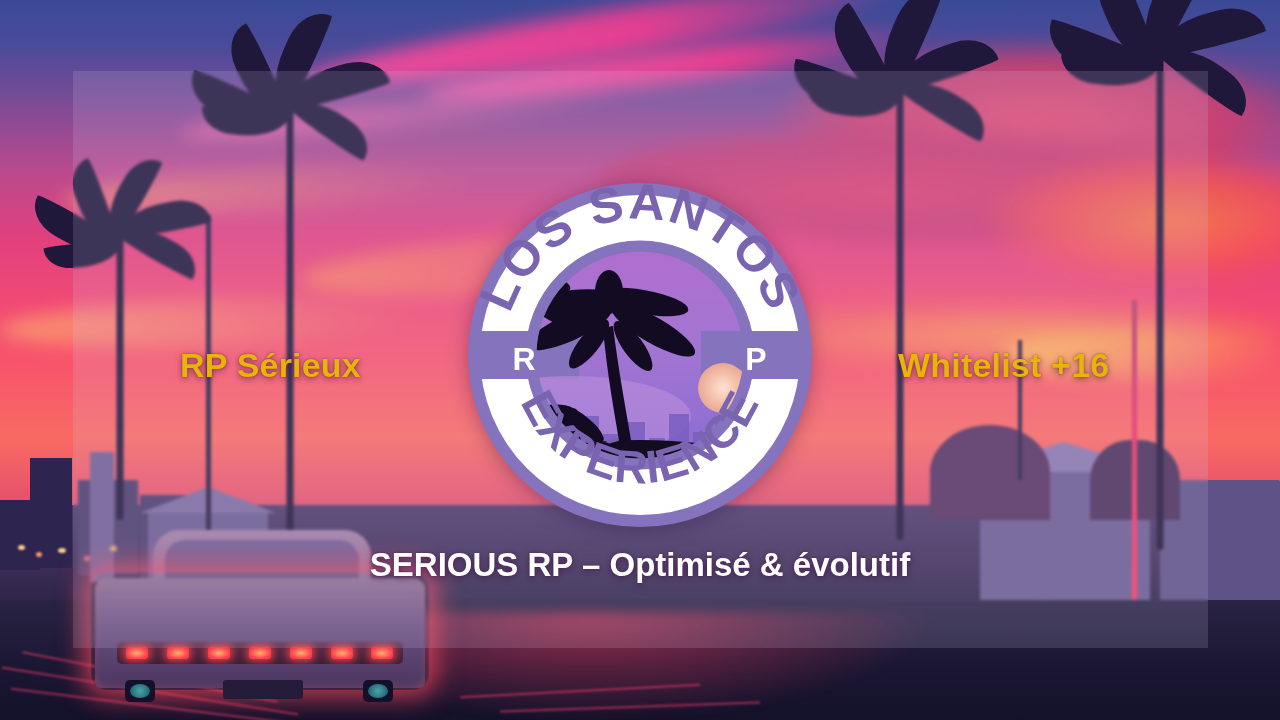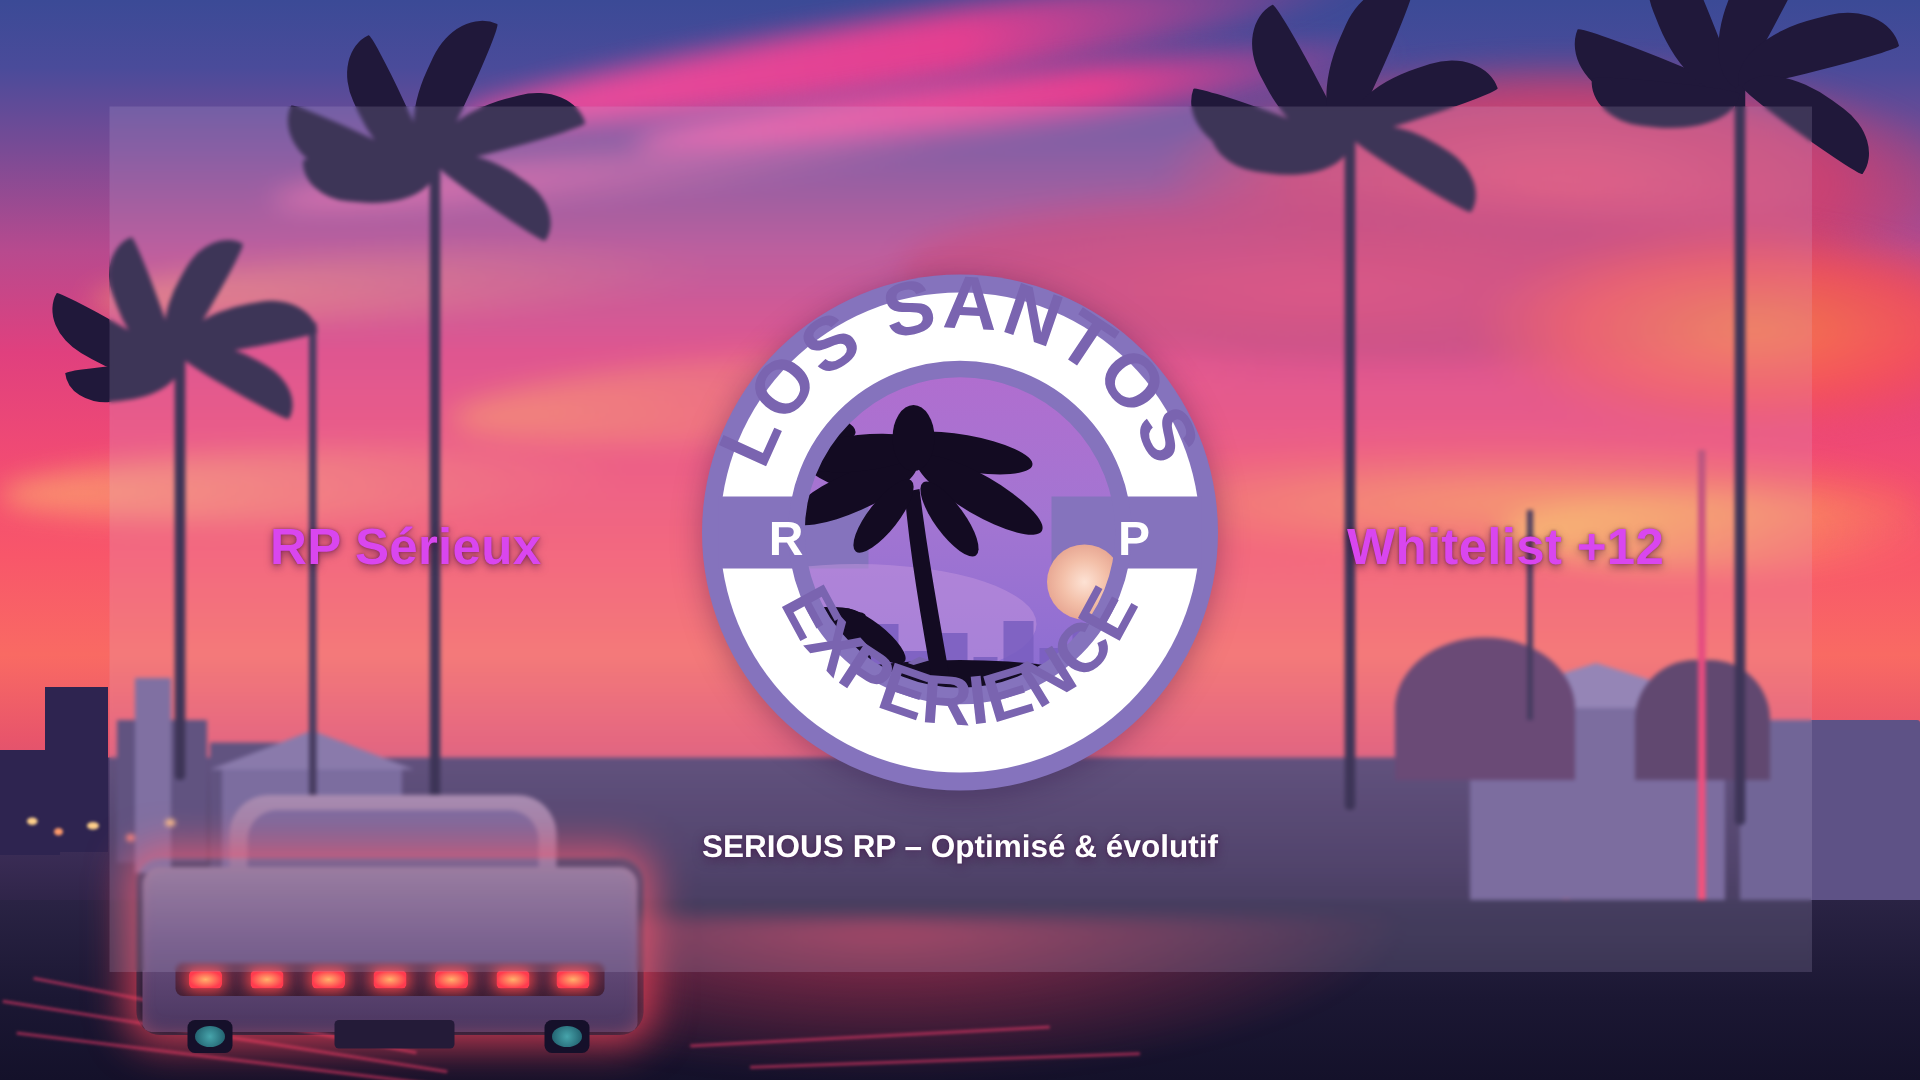--- a/index.html
+++ b/index.html
@@ -170,34 +170,34 @@
 
   
   .logo-wrap {
     position:absolute; left:461px; top:176px; width:358px; height:358px;
   }
   .logo-svg { width:358px; height:358px; display:block;
     filter:drop-shadow(0 3px 10px rgba(40,10,60,.35)); }
 
   
   .side-text {
-    position:absolute; color:#d946ef; font-weight:bold; font-size:34px;
+    position:absolute; color:#eab308; font-weight:bold; font-size:34px;
     letter-spacing:.2px; white-space:nowrap;
     text-shadow:0 2px 6px rgba(60,10,60,.55), 0 0 2px rgba(80,20,80,.5);
   }
   #txt-left  { left:180px; top:346px; }
   #txt-right { left:898px; top:346px; }
 
   .bottom-block {
     position:absolute; left:0; top:545px; width:1280px;
     text-align:center; color:#ffffff; font-weight:bold;
     text-shadow:0 2px 7px rgba(60,10,60,.6), 0 0 2px rgba(80,20,80,.5);
   }
   .bl-1 { font-size:31px; line-height:40px; }
-  .bl-2 { font-size:21px; line-height:40px; }
+  .bl-2 { font-size:33px; line-height:40px; }
 </style>
 </head>
 <body>
 
 <div id="stage">
 
   <div class="bg">
     <div class="sky"></div>
 
     <div class="cloud cl-a"></div>
@@ -420,19 +420,19 @@
         <textPath href="#arcBot" startOffset="50%" text-anchor="middle">EXPÉRIENCE</textPath>
       </text>
 
       <text x="63" y="194" font-family="'Liberation Sans', sans-serif" font-size="32" font-weight="bold" fill="#ffffff" text-anchor="middle">R</text>
       <text x="295" y="194" font-family="'Liberation Sans', sans-serif" font-size="32" font-weight="bold" fill="#ffffff" text-anchor="middle">P</text>
     </svg>
   </div>
 
   <div class="side-text" id="txt-left">RP Sérieux</div>
 
-  <div class="side-text" id="txt-right">Whitelist +12</div>
+  <div class="side-text" id="txt-right">Whitelist +16</div>
 
   <div class="bottom-block">
     <div class="bl-2">SERIOUS RP – Optimisé &amp; évolutif</div>
   </div>
 
 </div>
 
 </body></html>

